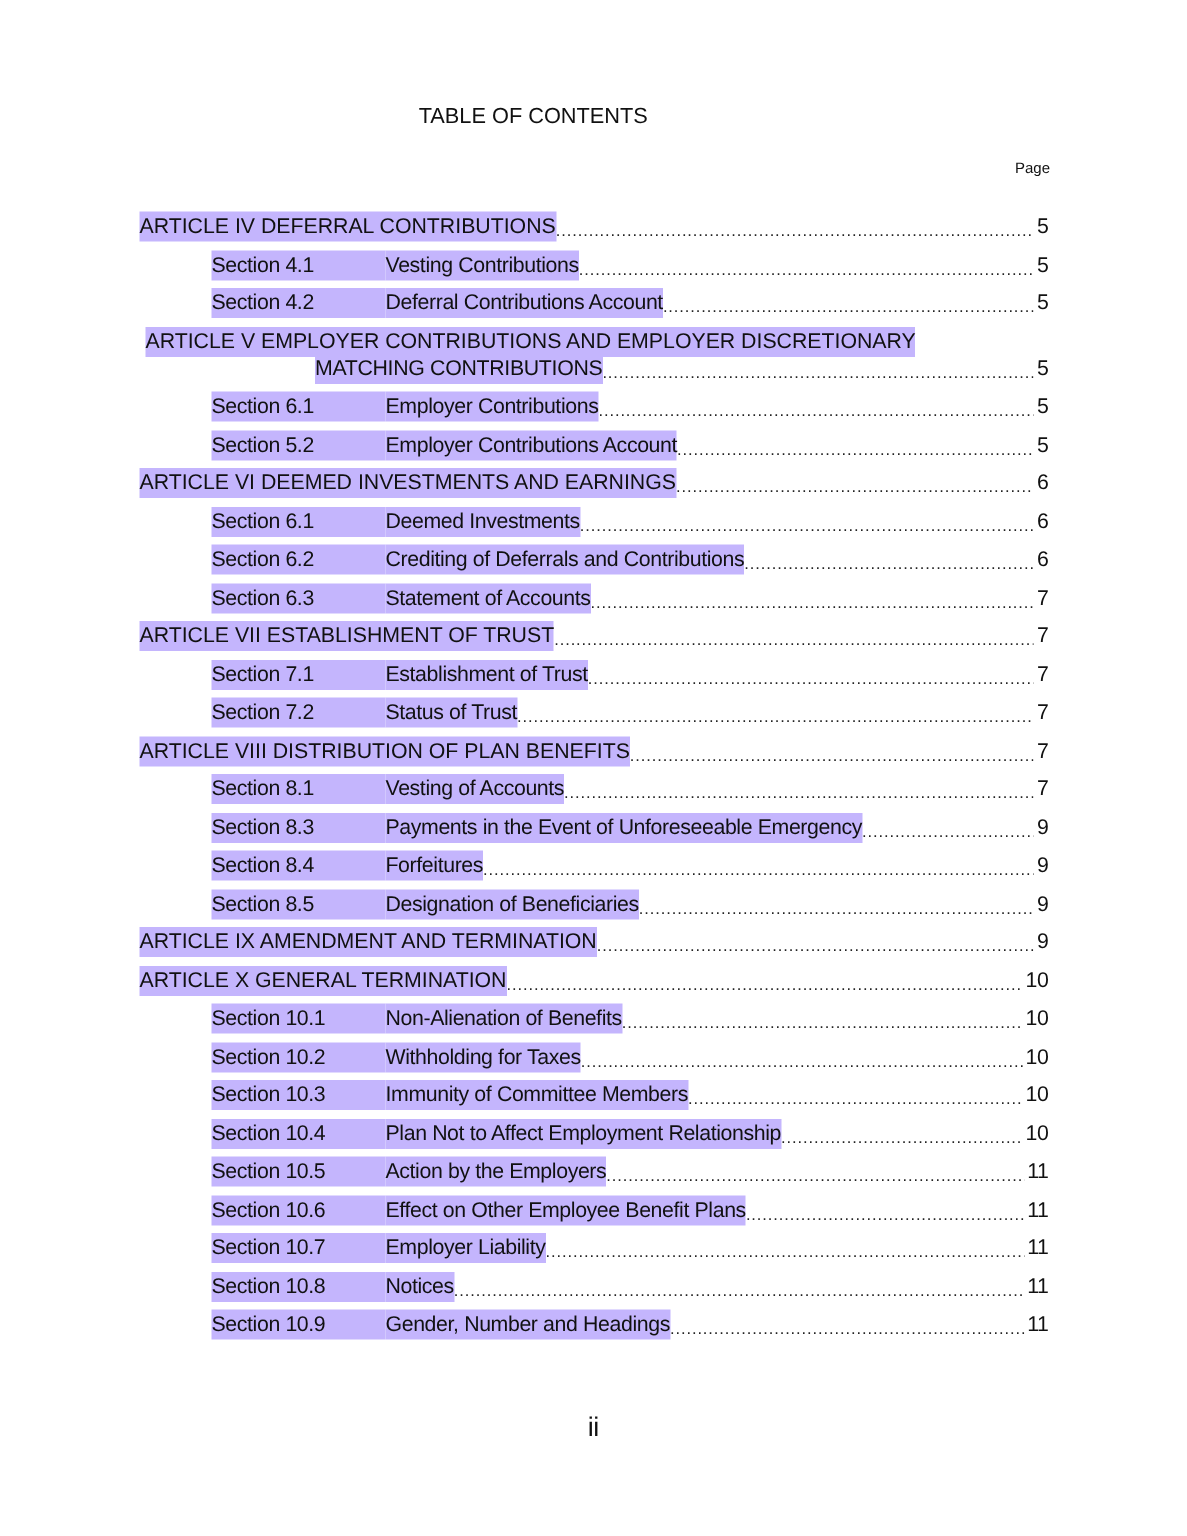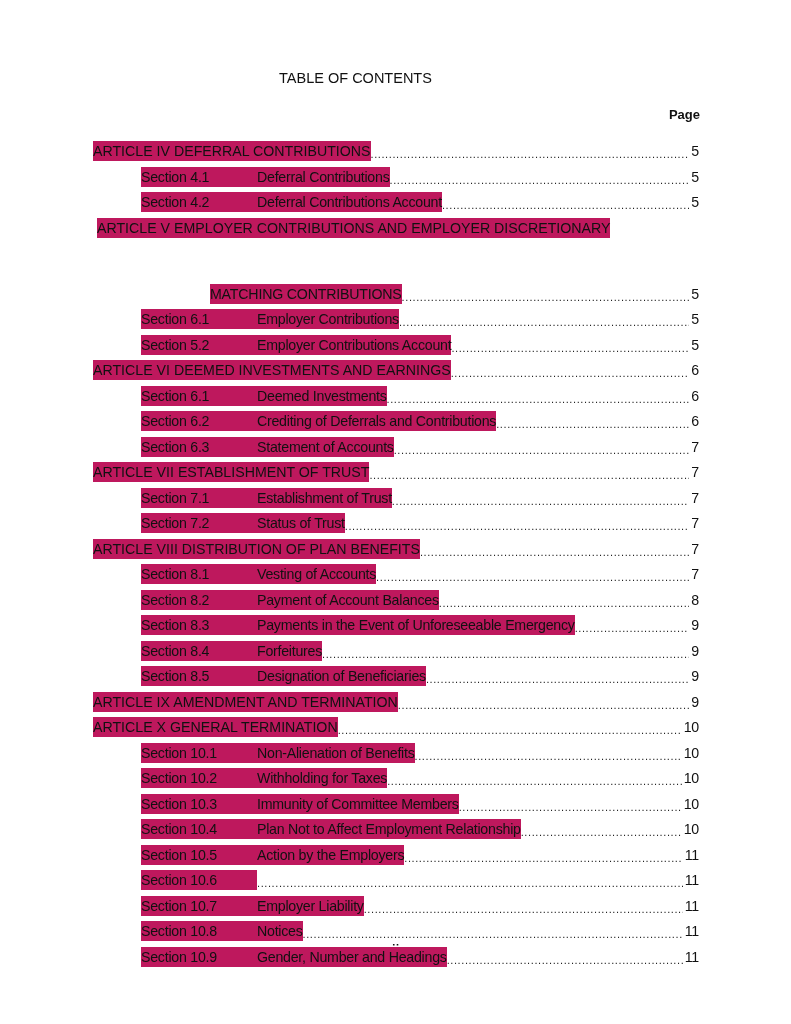--- a/index.html
+++ b/index.html
@@ -2,51 +2,51 @@
 <html><head>
 <meta charset="utf-8">
 <style>
   html, body { margin: 0; padding: 0; background: #ffffff; }
   body {
     width: 791px; height: 1024px; position: relative; overflow: hidden;
     font-family: "Liberation Sans", sans-serif; color: #111111;
     font-size: 14.2px; letter-spacing: -0.25px;
   }
   .title { position: absolute; top: 70px; left: 0; width: 711px; text-align: center; font-size: 14.5px; letter-spacing: 0; }
-  .page-hdr { position: absolute; top: 107px; right: 91px; font-size: 13px; letter-spacing: 0; font-weight: bold; }
+  .page-hdr { position: absolute; top: 107px; right: 91px; font-size: 10px; letter-spacing: 0; }
   #toc { position: absolute; top: 141px; left: 93px; width: 606px; }
   .row { position: relative; height: 25.5px; line-height: 20px; display: flex; align-items: flex-start; }
-  .row .label, .row .text { white-space: nowrap; background: #be185d; position: relative; z-index: 1; }
+  .row .label, .row .text { white-space: nowrap; background: #c4b5fd; position: relative; z-index: 1; }
   .row .dots { flex: 1; overflow: hidden; white-space: nowrap; position: relative; z-index: 0; letter-spacing: 0.6px; font-size: 11px; padding-top: 3px; color: #222; }
   .row .dots::before { content: "........................................................................................................................................................................................................................................................"; }
   .row .pg { white-space: nowrap; padding-left: 2px; text-align: right; }
   .row.article .text { letter-spacing: 0; }
   .row.section { padding-left: 48px; }
   .row.section .label { width: 116px; flex: none; }
   .row.wrap1 { height: 18px; padding-left: 4px; letter-spacing: -0.2px; }
-  .row.wrap2 { padding-left: 117px; height: 25.5px; margin-top: 48px; }
+  .row.wrap2 { padding-left: 117px; height: 25.5px; }
   .row.wrap2 .text { letter-spacing: -0.2px; }
   .footer { position: absolute; top: 941px; left: 0; width: 791px; text-align: center; font-size: 18px; }
 </style>
 </head>
 <body>
 
 <div class="title">TABLE OF CONTENTS</div>
 <div class="page-hdr">Page</div>
 
 <div id="toc">
 
   <div class="row article">
     <span class="text">ARTICLE IV DEFERRAL CONTRIBUTIONS</span>
     <span class="dots"></span>
     <span class="pg">5</span>
   </div>
   <div class="row section">
     <span class="label">Section 4.1</span>
-    <span class="text">Deferral Contributions</span>
+    <span class="text">Vesting Contributions</span>
     <span class="dots"></span>
     <span class="pg">5</span>
   </div>
   <div class="row section">
     <span class="label">Section 4.2</span>
     <span class="text">Deferral Contributions Account</span>
     <span class="dots"></span>
     <span class="pg">5</span>
   </div>
 
@@ -118,26 +118,20 @@
     <span class="dots"></span>
     <span class="pg">7</span>
   </div>
   <div class="row section">
     <span class="label">Section 8.1</span>
     <span class="text">Vesting of Accounts</span>
     <span class="dots"></span>
     <span class="pg">7</span>
   </div>
   <div class="row section">
-    <span class="label">Section 8.2</span>
-    <span class="text">Payment of Account Balances</span>
-    <span class="dots"></span>
-    <span class="pg">8</span>
-  </div>
-  <div class="row section">
     <span class="label">Section 8.3</span>
     <span class="text">Payments in the Event of Unforeseeable Emergency</span>
     <span class="dots"></span>
     <span class="pg">9</span>
   </div>
   <div class="row section">
     <span class="label">Section 8.4</span>
     <span class="text">Forfeitures</span>
     <span class="dots"></span>
     <span class="pg">9</span>
@@ -185,20 +179,21 @@
     <span class="pg">10</span>
   </div>
   <div class="row section">
     <span class="label">Section 10.5</span>
     <span class="text">Action by the Employers</span>
     <span class="dots"></span>
     <span class="pg">11</span>
   </div>
   <div class="row section">
     <span class="label">Section 10.6</span>
+    <span class="text">Effect on Other Employee Benefit Plans</span>
     <span class="dots"></span>
     <span class="pg">11</span>
   </div>
   <div class="row section">
     <span class="label">Section 10.7</span>
     <span class="text">Employer Liability</span>
     <span class="dots"></span>
     <span class="pg">11</span>
   </div>
   <div class="row section">

